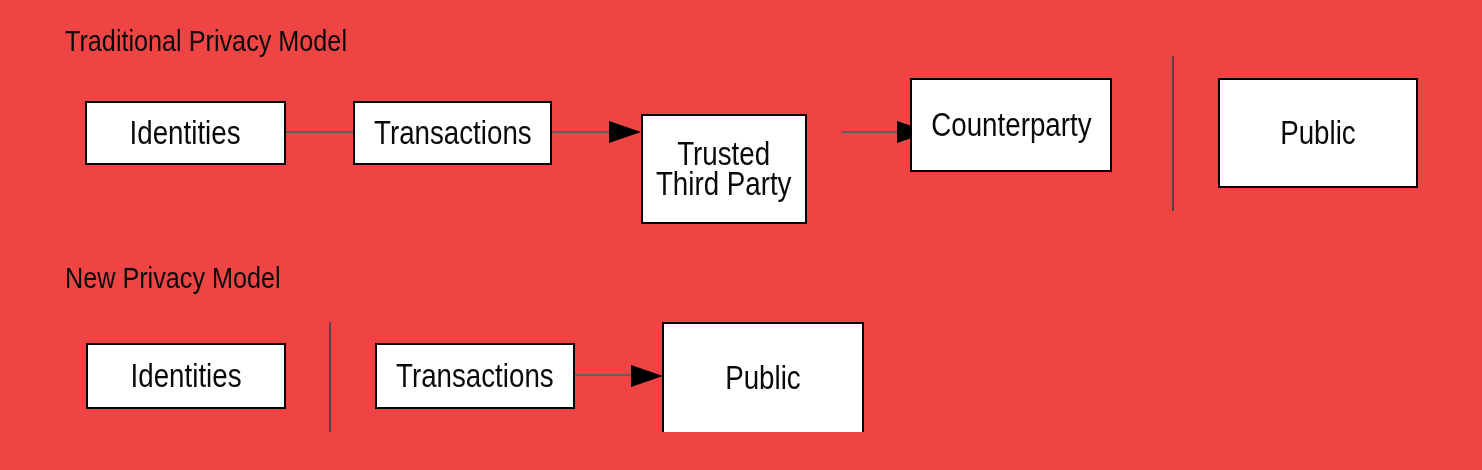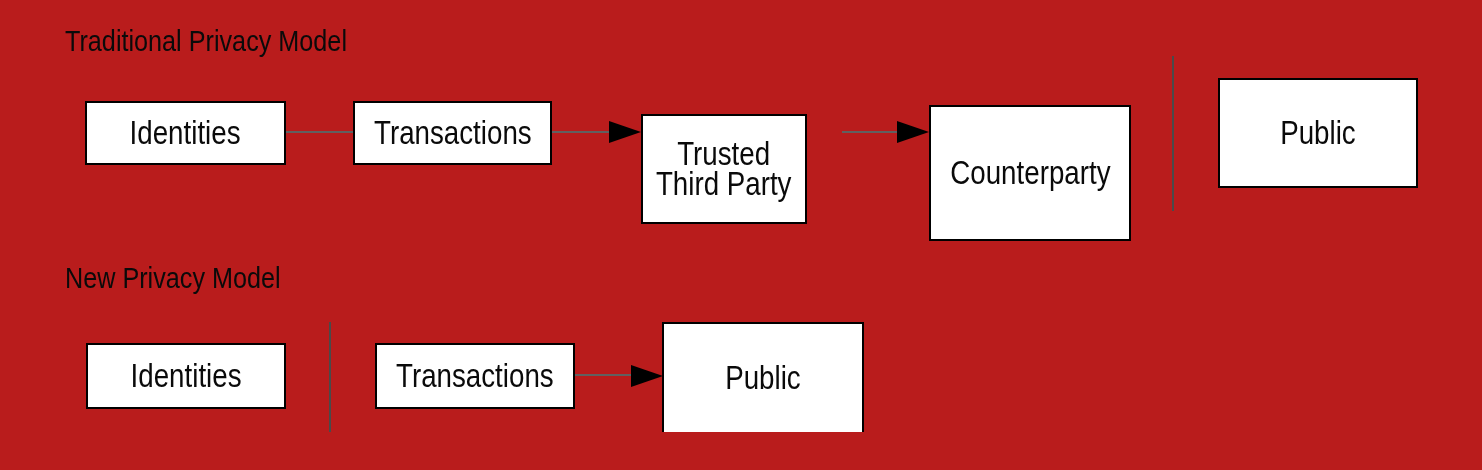--- a/index.html
+++ b/index.html
@@ -4,21 +4,21 @@
 <style>
   html, body {
     margin: 0;
     padding: 0;
     background: #ffffff;
   }
   .canvas {
     position: relative;
     width: 1482px;
     height: 470px;
-    background: #b91c1c;
+    background: #ef4444;
     overflow: hidden;
     font-family: "Liberation Sans", "DejaVu Sans", sans-serif;
     color: #000000;
   }
   .section-title {
     position: absolute;
     font-size: 30px;
     line-height: 30px;
     white-space: nowrap;
     color: #0a0a0a;
@@ -86,21 +86,21 @@
   <div class="arrowhead" style="left:609px; top:121px;"></div>
 
   <div class="node-box" style="left:641px; top:78px; width:166px; height:110px;margin-top:36px;">
     <span class="node-label">Trusted
 Third Party</span>
   </div>
 
   <div class="hline" style="left:842px; top:131px; width:57px;"></div>
   <div class="arrowhead" style="left:897px; top:121px;"></div>
 
-  <div class="node-box" style="left:929px; top:78px; width:202px; height:136px;margin-top:27px;">
+  <div class="node-box" style="left:910px; top:78px; width:202px; height:94px;">
     <span class="node-label">Counterparty</span>
   </div>
 
   <div class="vline" style="left:1172px; top:56px; height:155px;"></div>
 
   <div class="node-box" style="left:1218px; top:78px; width:200px; height:110px;">
     <span class="node-label">Public</span>
   </div>
 
   <div class="section-title" style="left:65px; top:263px;">New Privacy Model</div>

